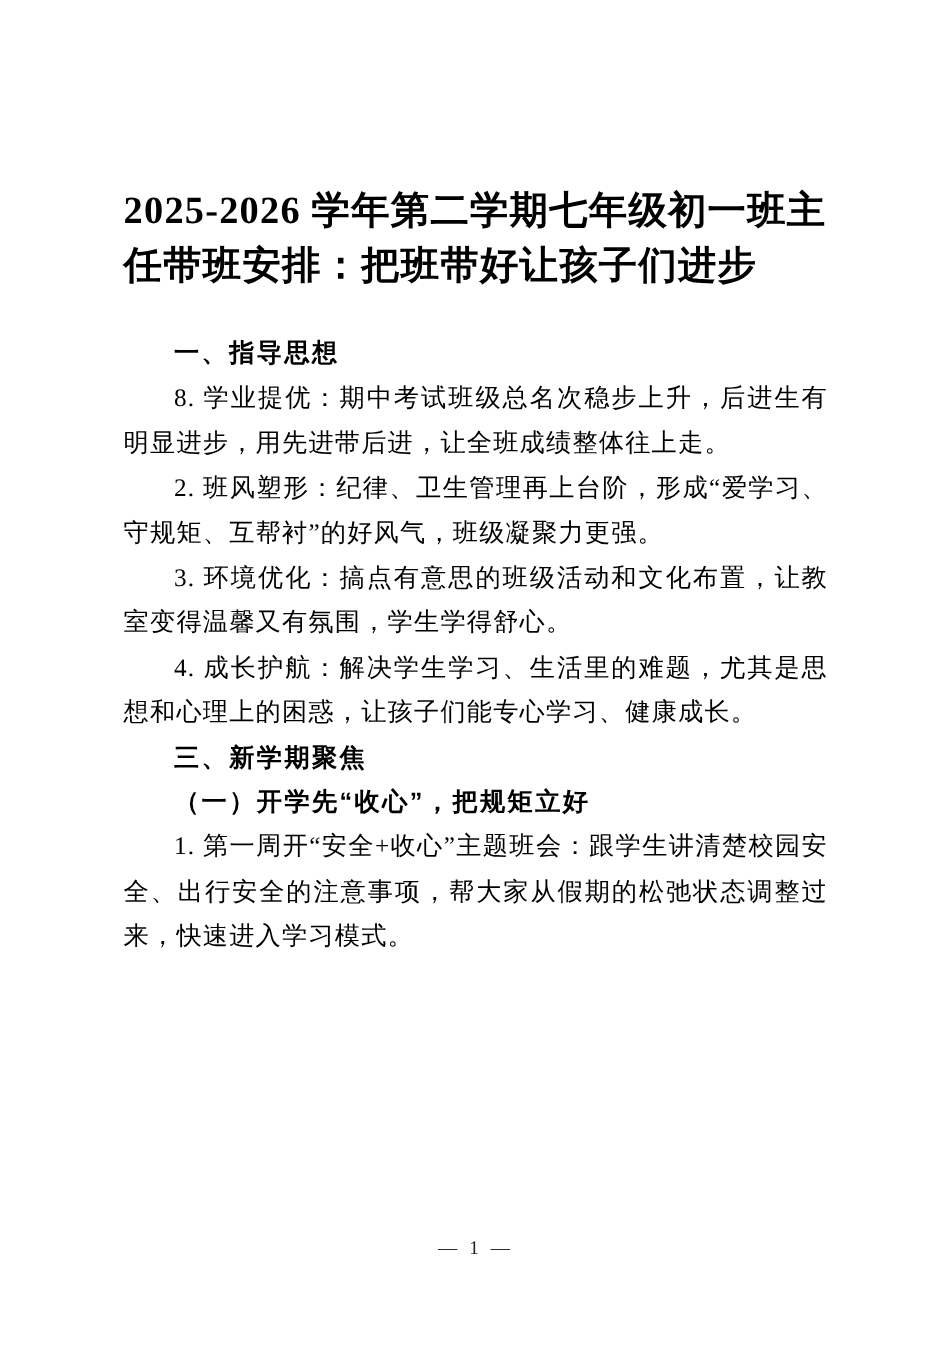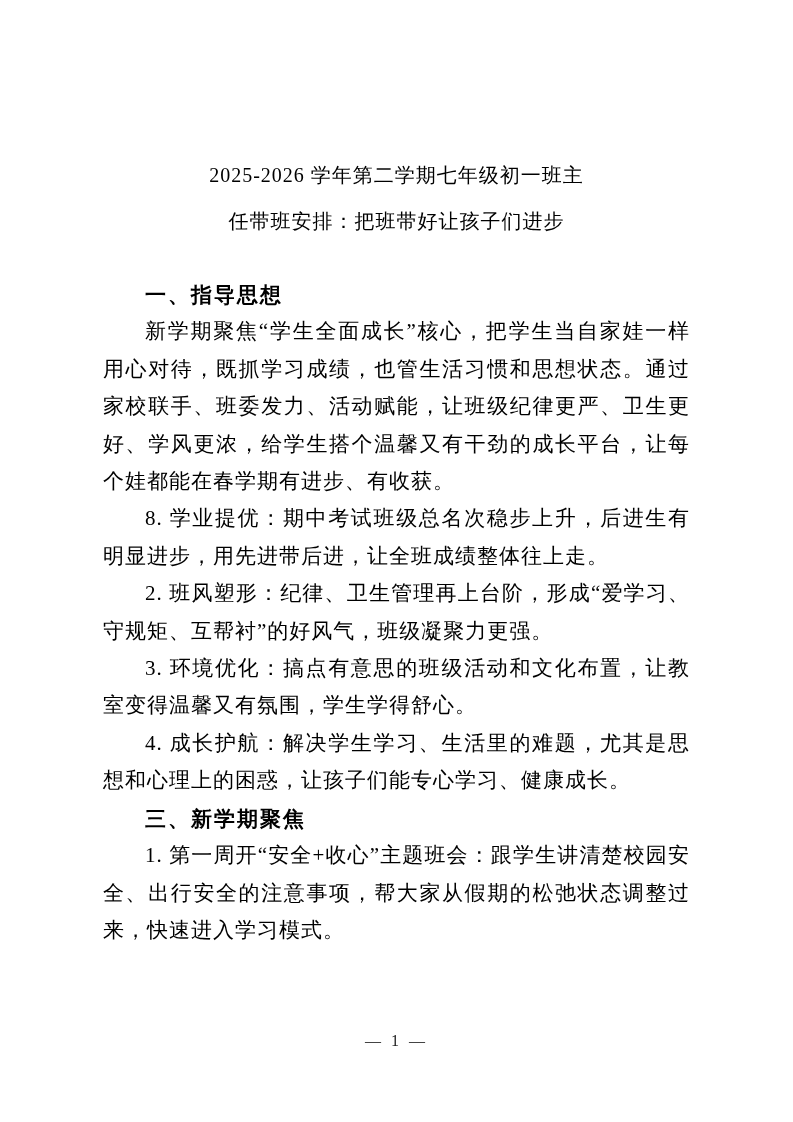--- a/index.html
+++ b/index.html
@@ -14,24 +14,23 @@
     margin: 0 auto;
     background: #ffffff;
     box-sizing: border-box;
     padding: 152px 103px 0 103px;
     overflow: hidden;
     color: #000;
     font-family: "Liberation Serif", serif;
   }
   .doc-title {
     margin: 0 0 32px 0;
-    font-size: 20px;
+    font-size: 32px;
     line-height: 46px;
-    font-weight: normal;
-    text-align: center;
+    font-weight: bold;
     letter-spacing: 1px;
     font-family: "Liberation Serif", serif;
   }
   .doc-title .title-line {
     display: block;
     white-space: nowrap;
   }
   .doc-body {
     font-size: 21px;
     line-height: 37.4px;
@@ -77,27 +76,27 @@
 <div class="page">
 
   <h1 class="doc-title">
     <span class="title-line">2025-2026 学年第二学期七年级初一班主</span>
     <span class="title-line">任带班安排：把班带好让孩子们进步</span>
   </h1>
 
   <div class="doc-body">
 
     <h2>一、指导思想</h2>
-    <p>新学期聚焦“学生全面成长”核心，把学生当自家娃一样用心对待，既抓学习成绩，也管生活习惯和思想状态。通过家校联手、班委发力、活动赋能，让班级纪律更严、卫生更好、学风更浓，给学生搭个温馨又有干劲的成长平台，让每个娃都能在春学期有进步、有收获。</p>
 
     <p>8. 学业提优：期中考试班级总名次稳步上升，后进生有明显进步，用先进带后进，让全班成绩整体往上走。</p>
     <p>2. 班风塑形：纪律、卫生管理再上台阶，形成“爱学习、守规矩、互帮衬”的好风气，班级凝聚力更强。</p>
     <p>3. 环境优化：搞点有意思的班级活动和文化布置，让教室变得温馨又有氛围，学生学得舒心。</p>
     <p>4. 成长护航：解决学生学习、生活里的难题，尤其是思想和心理上的困惑，让孩子们能专心学习、健康成长。</p>
 
     <h2>三、新学期聚焦</h2>
+    <h3>（一）开学先“收心”，把规矩立好</h3>
     <p>1. 第一周开“安全+收心”主题班会：跟学生讲清楚校园安全、出行安全的注意事项，帮大家从假期的松弛状态调整过来，快速进入学习模式。</p>
 
   </div>
 
   <div class="page-footer">— 1 —</div>
 
 </div>
 
 </body></html>

